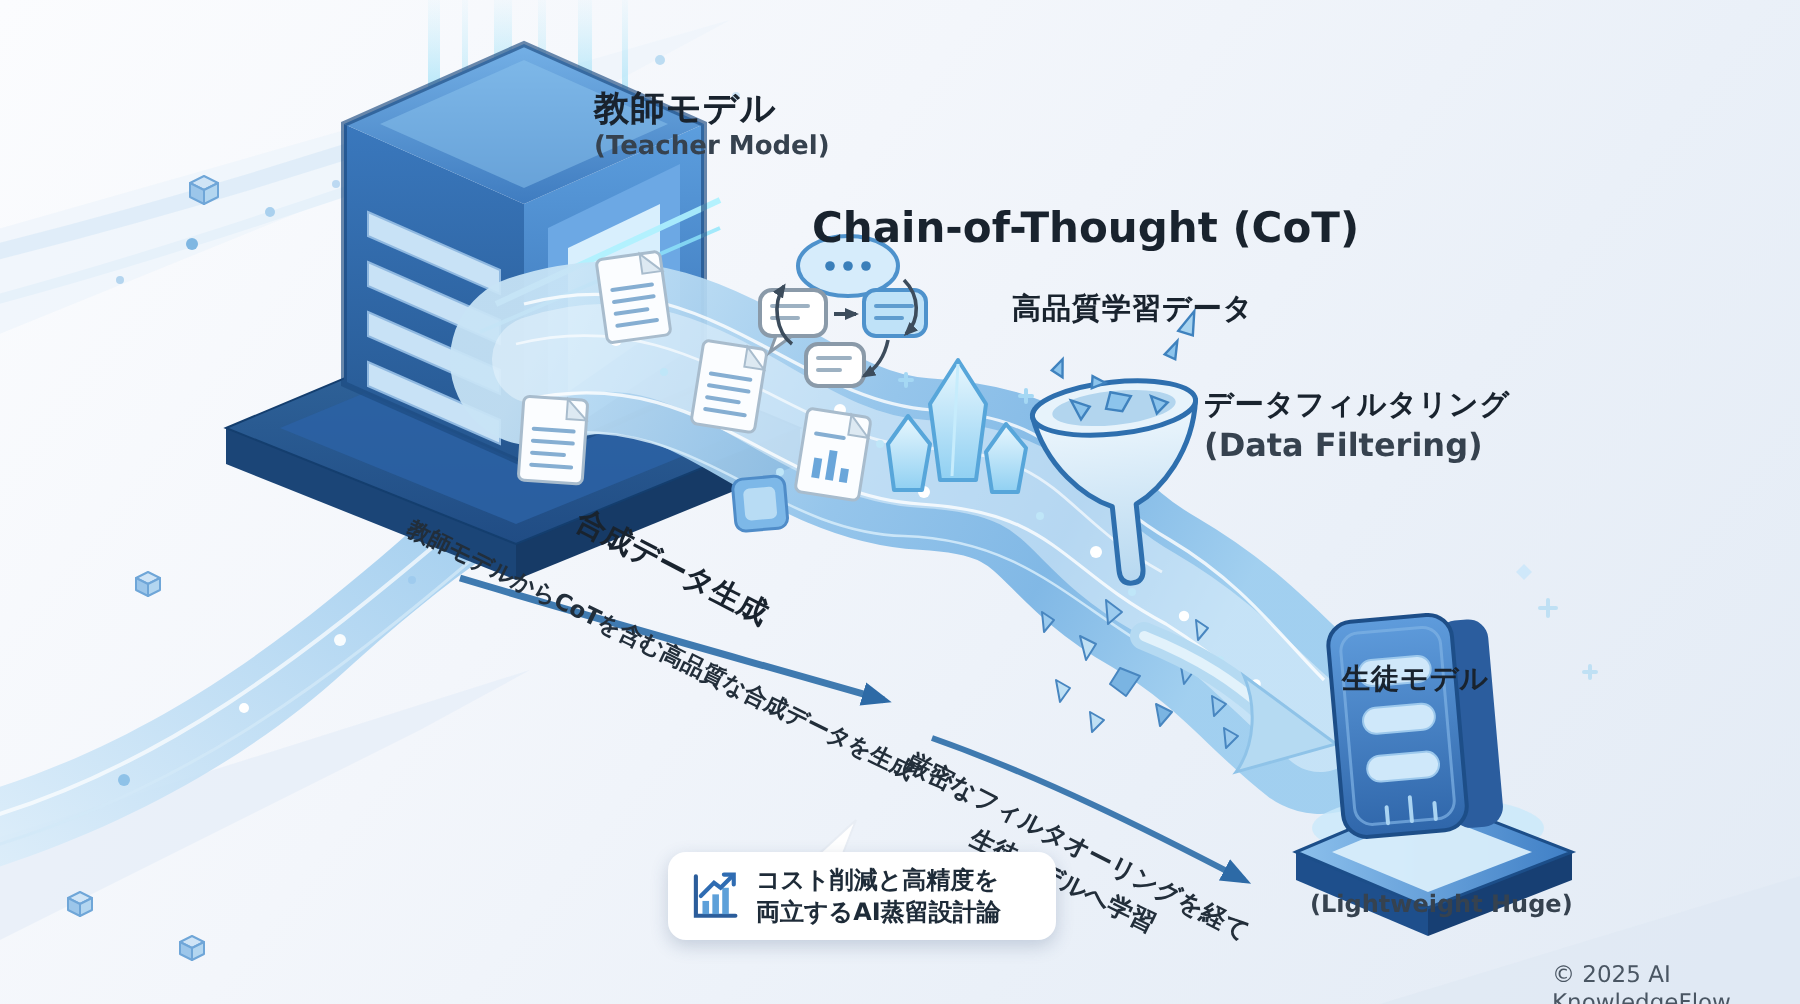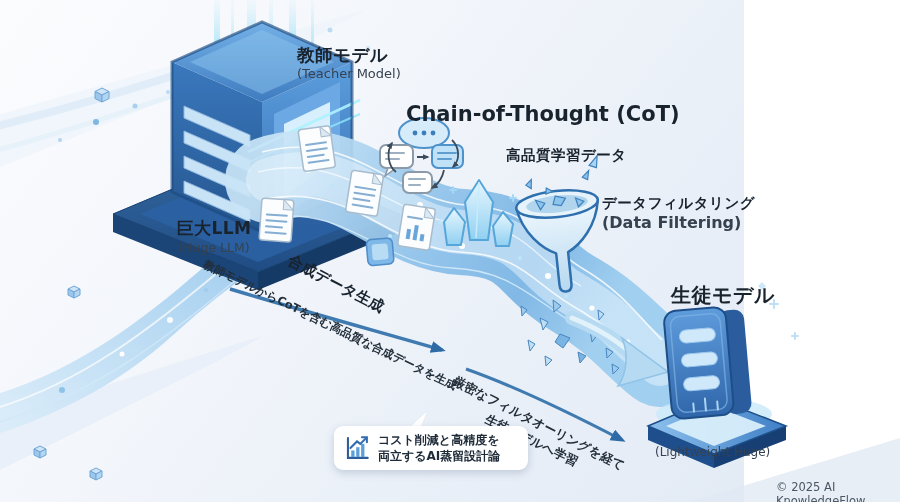--- a/index.html
+++ b/index.html
@@ -1,22 +1,22 @@
 <!DOCTYPE html>
 <html><head>
 <meta charset="utf-8">
 <style>
   html,body{margin:0;padding:0;}
   body{width:900px;height:502px;overflow:hidden;font-family:"DejaVu Sans","Liberation Sans",sans-serif;}
-  .stage{position:relative;width:744px;height:502px;
+  .stage{position:relative;width:900px;height:502px;
     background:linear-gradient(128deg,#fbfcfe 0%,#f3f6fb 38%,#eaf0f8 68%,#e3ebf5 100%);}
   .stage svg.scene{position:absolute;left:0;top:0;}
   .label{position:absolute;white-space:nowrap;color:#19232e;line-height:1.15;}
   .label .t{font-weight:800;letter-spacing:.5px;display:block;}
-  .label .s{font-weight:400;color:#36424f;display:block;margin-top:2px;}
+  .label .s{font-weight:700;color:#36424f;display:block;margin-top:2px;}
   .rot{transform-origin:0 0;}
   .ctr{text-align:center;}
   .callout{position:absolute;left:334px;top:426px;width:176px;display:flex;align-items:center;gap:7px;
     background:#ffffff;border-radius:9px;padding:6px 9px;box-shadow:0 3px 9px rgba(45,75,115,.22);}
   .callout .txt{font-size:12px;font-weight:700;color:#1e2b38;line-height:1.35;white-space:nowrap;}
   .copyright{position:absolute;left:776px;top:480px;font-size:11.5px;color:#4a5663;}
 </style>
 </head>
 <body>
 
@@ -353,27 +353,23 @@
 
   <div class="label" style="left:467px;top:147px;margin-left:39px;">
     <span class="t" style="font-size:14.5px;">高品質学習データ</span>
   </div>
 
   <div class="label" style="left:602px;top:195px;">
     <span class="t" style="font-size:14.5px;">データフィルタリング</span>
     <span class="s" style="font-size:16px;font-weight:700;">(Data Filtering)</span>
   </div>
 
-  <div class="label ctr" style="left:160px;top:219px;width:108px;">
-    <span class="t" style="font-size:17px;">巨大LLM</span>
-    <span class="s" style="font-size:12.5px;font-weight:500;">(Huge LLM)</span>
-  </div>
 
   <div class="label" style="left:671px;top:284px;">
-    <span class="t" style="font-size:20px;">生徒モデル</span>
+    <span class="t" style="font-size:14px;margin-top:48px;">生徒モデル</span>
   </div>
 
   <div class="label ctr" style="left:655px;top:444px;width:112px;">
     <span class="s" style="font-size:12px;">(Lightweight Huge)</span>
   </div>
 
   <div class="label rot" style="left:293px;top:252px;transform:rotate(27.5deg);font-size:15px;font-weight:800;">合成データ生成</div>
 
   <div class="label rot" style="left:207px;top:258px;transform:rotate(26deg);font-size:11.5px;font-weight:700;color:#222e3a;">教師モデルからCoTを含む高品質な合成データを生成</div>
 

